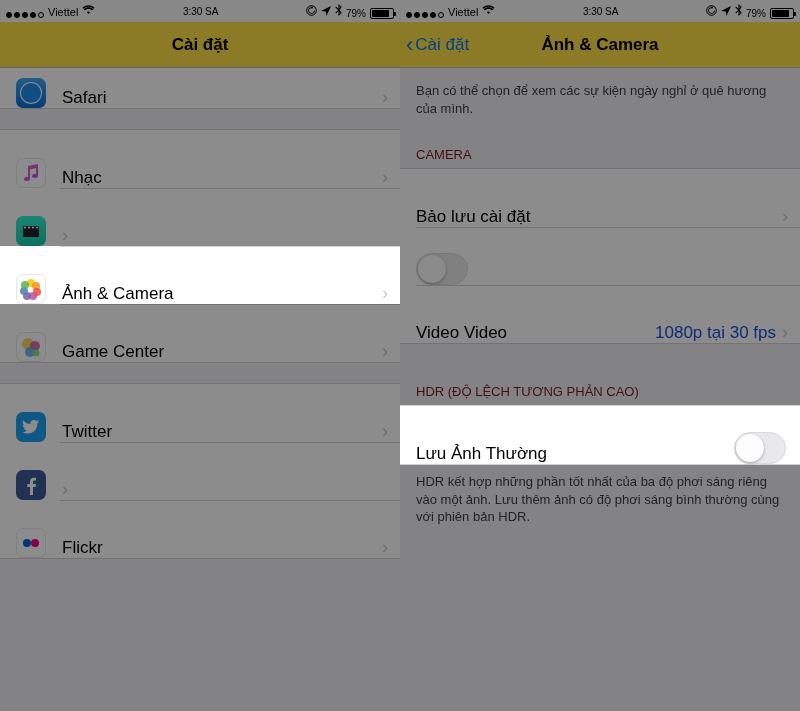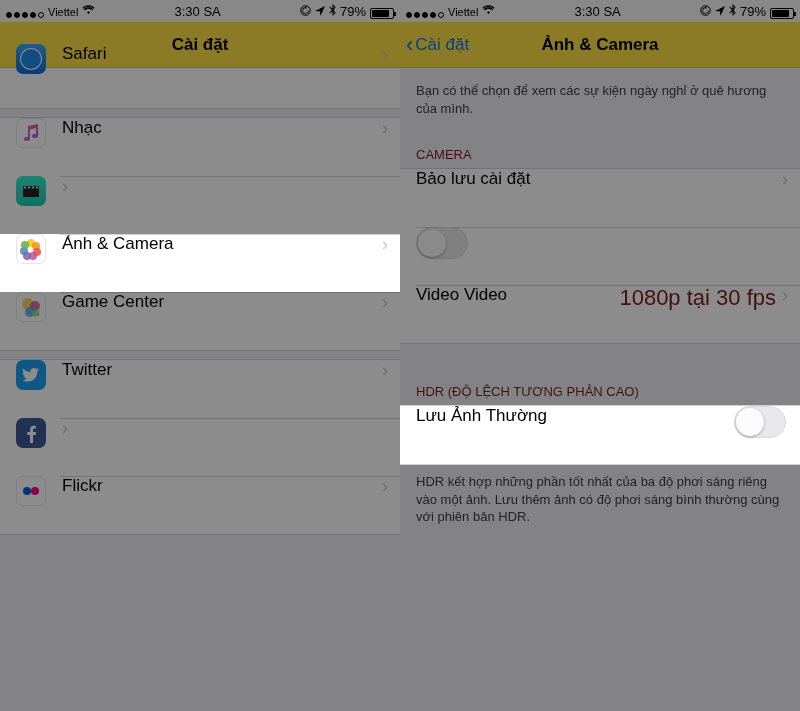--- a/index.html
+++ b/index.html
@@ -8,40 +8,40 @@
   .pane { width: 400px; height: 711px; position: relative; background: #efeff4; overflow: hidden; }
   .dimmer { position: absolute; inset: 0; background: rgba(0,0,0,0.45); pointer-events: none; z-index: 50; }
 
   
   .statusbar { height: 22px; display: flex; align-items: center; justify-content: space-between; padding: 0 6px; font-size: 12px; font-weight: 500; color: #000; background: #f7f7f7; }
   .sb-left, .sb-right { display: flex; align-items: flex-end; gap: 4px; }
   .dots { display: flex; gap: 2px; align-items: center; }
   .dot { width: 6px; height: 6px; border-radius: 50%; border: 1px solid #000; }
   .dot.f { background: #000; }
   .carrier { font-size: 11px; }
-  .wifi, .time, .pc, .bt, .loc, .lock { font-size: 13px; }
+  .wifi, .time, .pc, .bt, .loc, .lock { font-size: 10px; }
   .battery { width: 24px; height: 11px; border: 1px solid #000; border-radius: 2px; position: relative; }
   .battery::after { content: ''; position: absolute; right: -3px; top: 3px; width: 2px; height: 4px; background: #000; border-radius: 0 1px 1px 0; }
   .battery .fill { position: absolute; left: 1px; top: 1px; bottom: 1px; width: 78%; background: #000; border-radius: 1px; }
 
   
   .navbar { height: 46px; display: flex; align-items: center; border-bottom: 1px solid #bcbcc0; background: #fde047; position: relative; }
   .nav-title { position: absolute; left: 0; right: 0; text-align: center; font-size: 17px; font-weight: 600; }
   .nav-back { display: flex; align-items: center; color: #007aff; font-size: 17px; padding-left: 6px; z-index: 2; cursor: pointer; }
   .nav-back .chev { font-size: 22px; margin-right: 2px; }
 
   
-  .group { background: #fff; margin-top: 8px; border-top: 1px solid #d1d1d6; border-bottom: 1px solid #d1d1d6; }
+  .group { background: #fff; margin-top: 20px; border-top: 1px solid #d1d1d6; border-bottom: 1px solid #d1d1d6; }
   .group.first-partial { margin-top: 0; border-top: none; }
-  .row { display: flex; align-items: flex-start; height: 58px; padding-left: 16px; position: relative; }
+  .row { display: flex; align-items: flex-end; height: 58px; padding-left: 16px; position: relative; }
   .row + .row::before { content: ''; position: absolute; left: 60px; right: 0; top: 0; height: 1px; background: #d1d1d6; }
   .row.noicon + .row.noicon::before { left: 16px; }
   .row .icon { width: 30px; height: 30px; border-radius: 7px; margin-right: 16px; flex-shrink: 0; display: flex; align-items: center; justify-content: center; }
   .row .label { font-size: 17px; flex: 1; }
-  .row .value { font-size: 22px; color: #7f1d1d; margin-right: 6px; }
+  .row .value { font-size: 17px; color: #1d4ed8; margin-right: 6px; }
   .row .chev-r { color: #c7c7cc; font-size: 18px; padding-right: 12px; }
   .row .toggle { width: 52px; height: 32px; background: #e9e9eb; border-radius: 16px; position: relative; margin-right: 14px; border: 1px solid #dadade; }
   .row .toggle .knob { position: absolute; left: 1px; top: 1px; width: 28px; height: 28px; background: #fcfcfc; border-radius: 50%; box-shadow: 0 1px 3px rgba(0,0,0,0.3); }
 
   .header-text { font-size: 13px; color: #7f1d1d; padding: 18px 16px 6px; text-transform: none; }
   .footer-text { font-size: 13px; color: #404040; padding: 8px 16px 12px; line-height: 1.35; }
 
   
   .highlight { position: relative; z-index: 100; background: #fff; }
 

